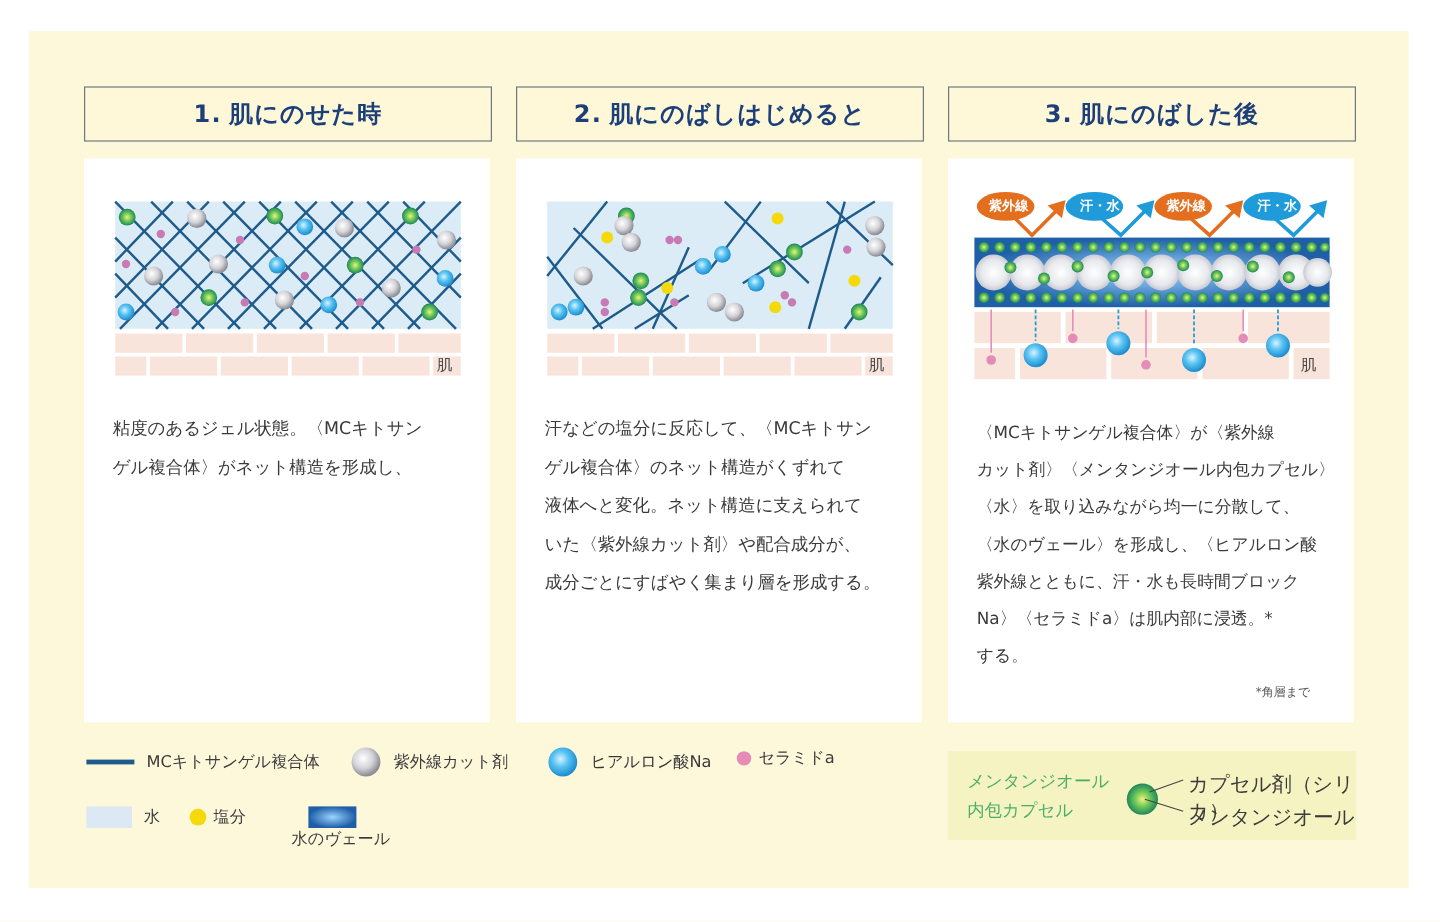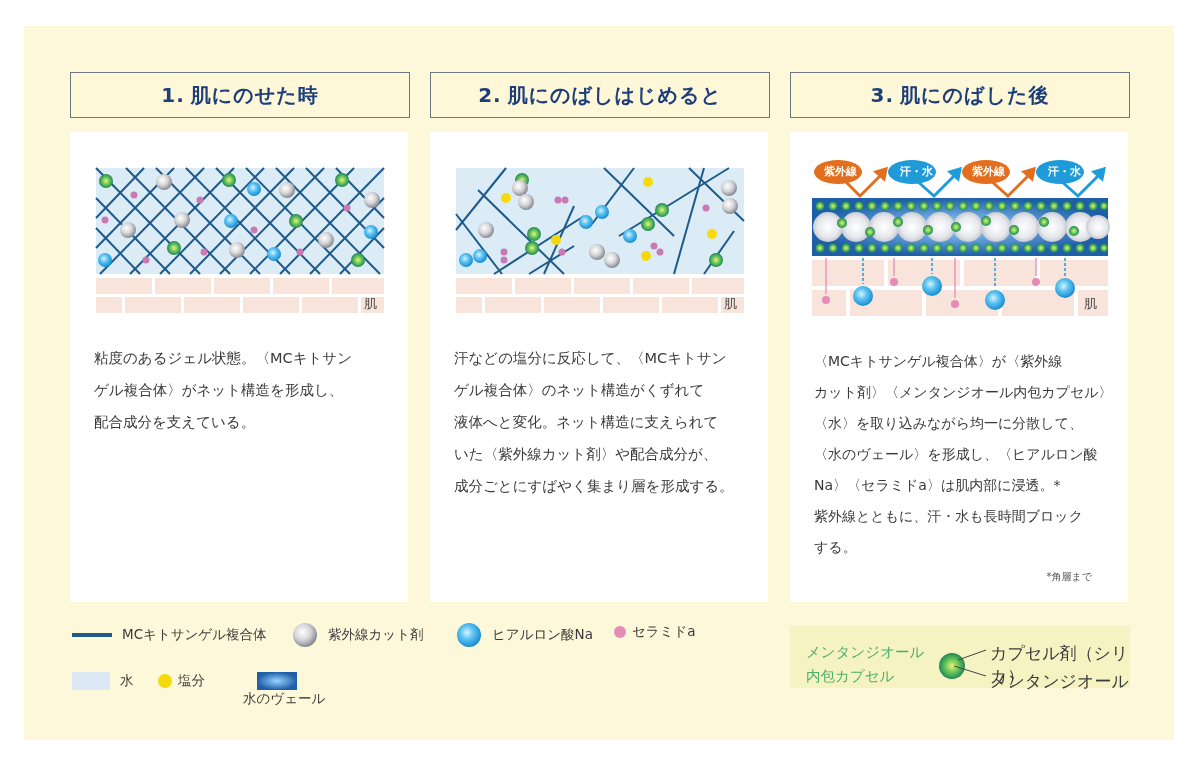--- a/index.html
+++ b/index.html
@@ -7,21 +7,21 @@
   .frame { position:absolute; left:24px; top:26px; width:1150px; height:714px; background:#fef8db; }
   .col-title { position:absolute; top:72px; height:46px; border:1.5px solid #6b7a80; background:#fef7d8; box-sizing:border-box;
     display:flex; align-items:center; justify-content:center; color:#1c3f7a; font-weight:bold; font-size:20px; letter-spacing:1px; }
   .col-title .num { margin-right:6px; }
   .panel { position:absolute; top:132px; width:338px; height:470px; background:#ffffff; }
   .diagram { position:absolute; left:24px; top:34px; width:292px; height:150px; }
   .desc { position:absolute; left:24px; top:210px; width:300px; font-size:14.5px; line-height:32px; color:#3a3a3a; }
   .footnote { position:absolute; right:36px; bottom:18px; font-size:10px; color:#555; }
   .legend { position:absolute; font-size:13.5px; color:#3a3a3a; display:flex; align-items:center; }
   .legend .sw { margin-right:10px; }
-  .capsule-box { position:absolute; left:790px; top:626px; width:340px; height:62px; background:#f6f3c2; }
+  .capsule-box { position:absolute; left:790px; top:626px; width:340px; height:74px; background:#f6f3c2; }
   .capsule-title { position:absolute; left:16px; top:14px; color:#4dae6a; font-size:14.5px; line-height:24px; }
   .capsule-label { position:absolute; font-size:17px; color:#3a3a3a; }
 </style>
 </head>
 <body>
 
 <div class="frame"></div>
 
 <div class="col-title" style="left:70px;width:340px;">
   <span class="num">1.</span>
@@ -131,21 +131,20 @@
         <rect x="90" y="131" width="56" height="16"></rect>
       <rect x="149" y="131" width="56" height="16"></rect>
         <rect x="208" y="131" width="56" height="16"></rect>
         <rect x="267" y="131" width="23" height="16"></rect>
     </g>
   </svg>
   <span style="position:absolute;left:294px;top:163px;font-size:13px;color:#444;">肌</span>
   <div class="desc">
     <div>粘度のあるジェル状態。〈MCキトサン</div>
     <div>ゲル複合体〉がネット構造を形成し、</div>
-    <div>配合成分を支えている。</div>
   </div>
 </div>
 
 <div class="panel" style="left:430px;">
   <svg class="diagram" viewBox="0 0 292 150">
     <rect x="2" y="2" width="288" height="106" fill="#dcecf6"></rect>
     <g stroke="#1e5a8a" stroke-width="2">
       <line x1="52" y1="2" x2="2" y2="64"></line>
         <line x1="24" y1="24" x2="110" y2="108"></line>
       <line x1="2" y1="48" x2="48" y2="108"></line>
@@ -345,22 +344,22 @@
   <span style="position:absolute;left:34px;top:32px;font-size:11px;color:#fff;font-weight:bold;">紫外線</span>
   <span style="position:absolute;left:110px;top:32px;font-size:11px;color:#fff;font-weight:bold;">汗・水</span>
   <span style="position:absolute;left:182px;top:32px;font-size:11px;color:#fff;font-weight:bold;">紫外線</span>
   <span style="position:absolute;left:258px;top:32px;font-size:11px;color:#fff;font-weight:bold;">汗・水</span>
   <span style="position:absolute;left:294px;top:163px;font-size:13px;color:#444;">肌</span>
   <div class="desc" style="top:214px;line-height:31px;font-size:14px;">
     <div>〈MCキトサンゲル複合体〉が〈紫外線</div>
     <div>カット剤〉〈メンタンジオール内包カプセル〉</div>
     <div>〈水〉を取り込みながら均一に分散して、</div>
     <div>〈水のヴェール〉を形成し、〈ヒアルロン酸</div>
+    <div>紫外線とともに、汗・水も長時間ブロック</div>
     <div>Na〉〈セラミドa〉は肌内部に浸透。*</div>
-    <div>紫外線とともに、汗・水も長時間ブロック</div>
     <div>する。</div>
   </div>
   <div class="footnote">*角層まで</div>
 </div>
 
 <div class="legend" style="left:72px;top:626px;">
   <span class="sw" style="display:inline-block;width:40px;height:4px;background:#1e5a8a;"></span>
   <span>MCキトサンゲル複合体</span>
 </div>
 <div class="legend" style="left:292px;top:622px;">

